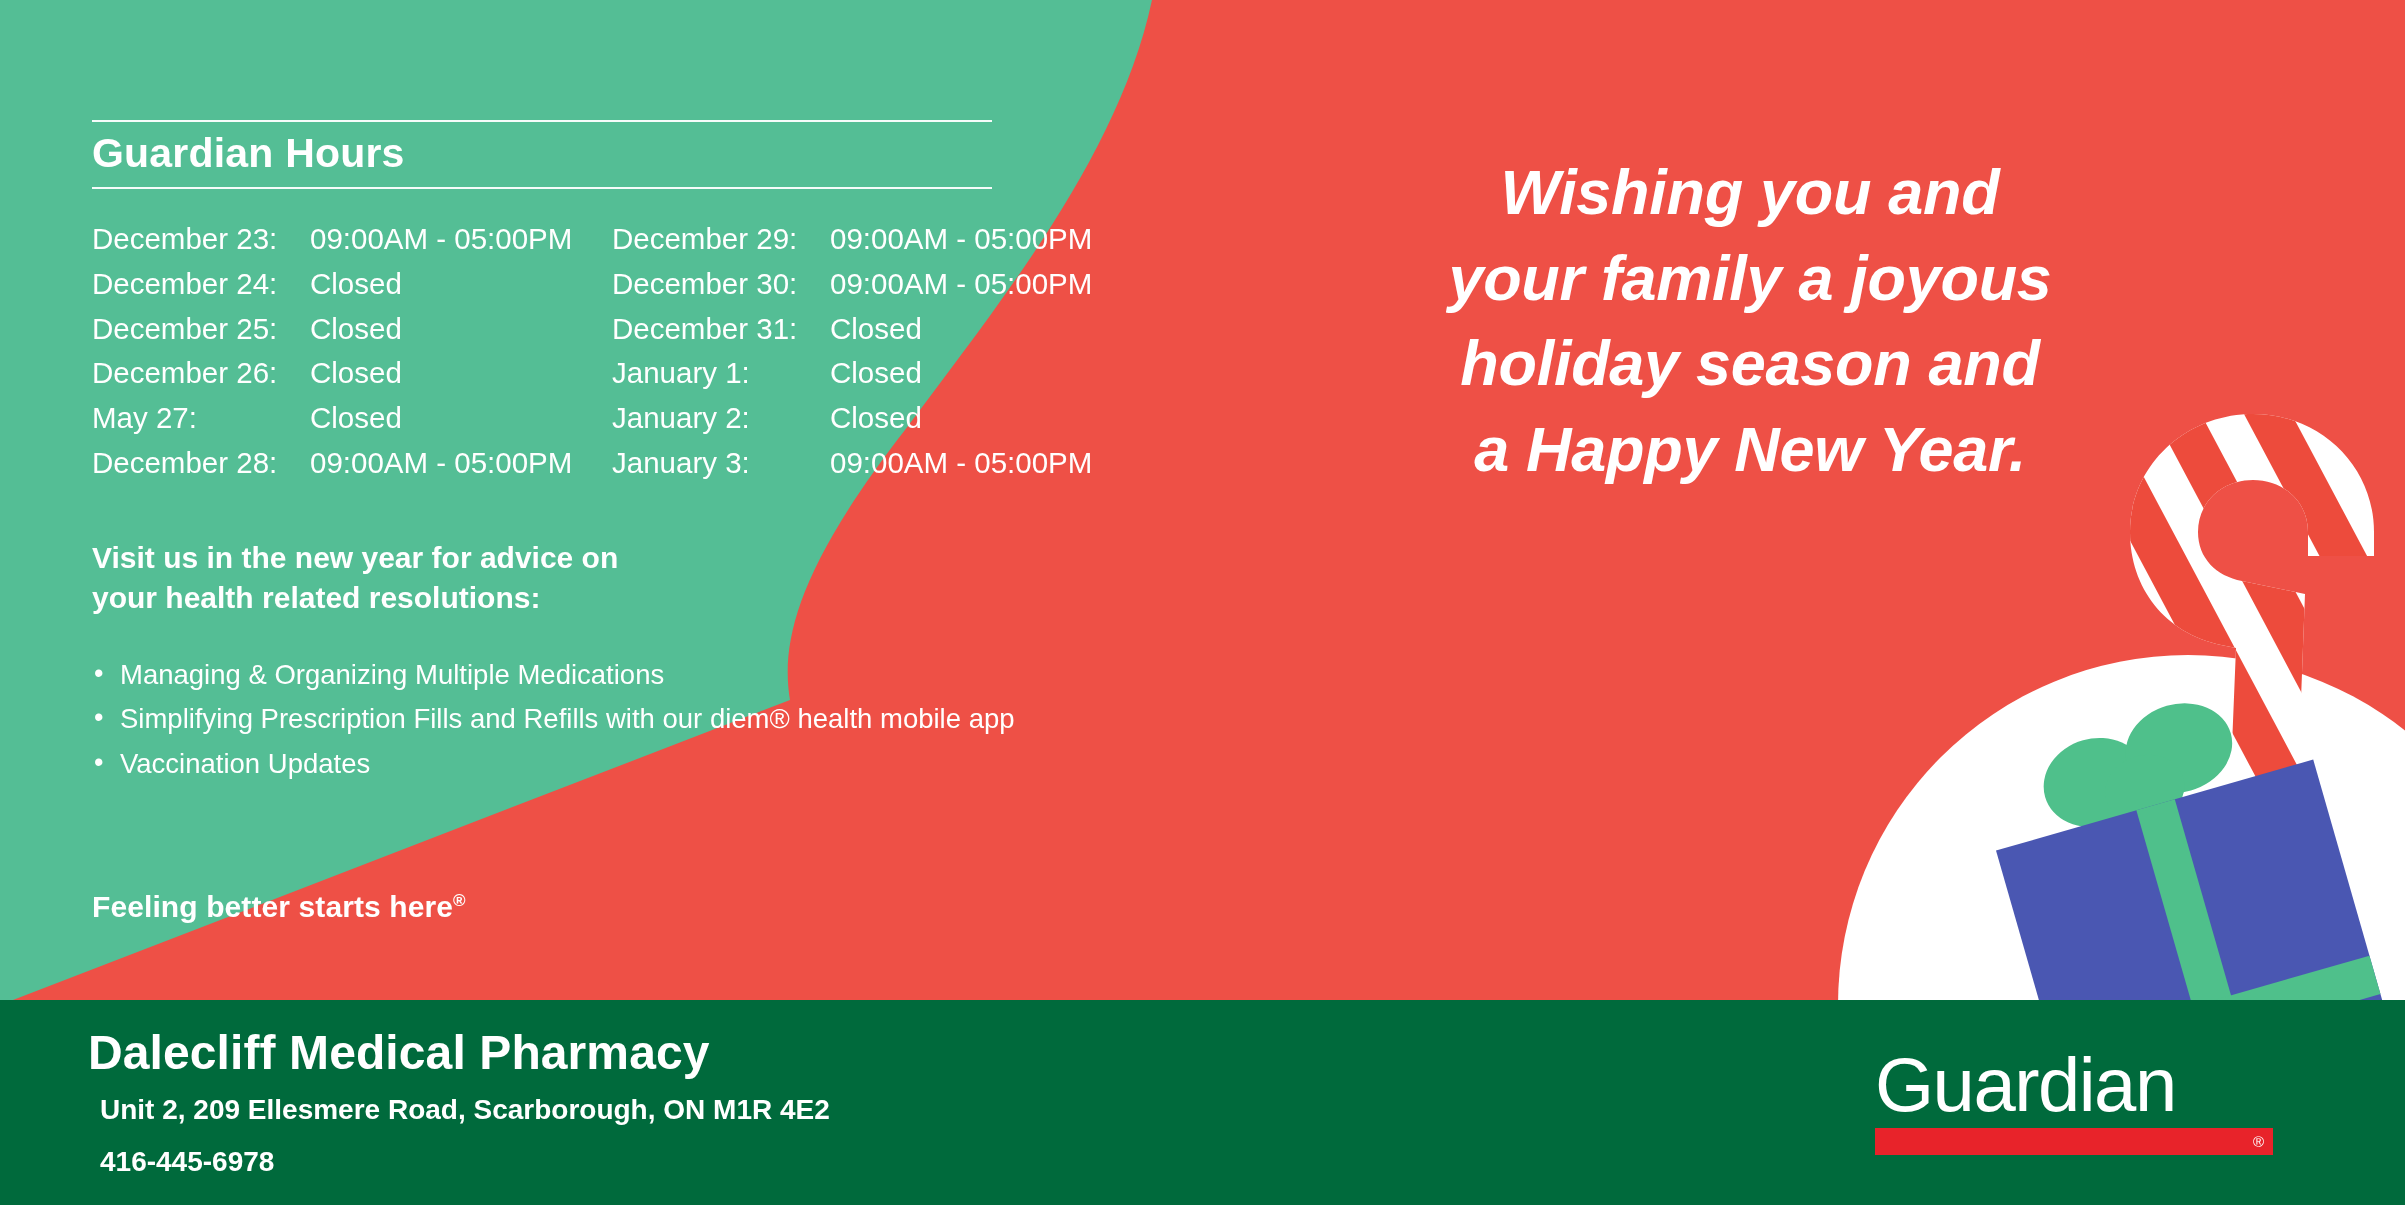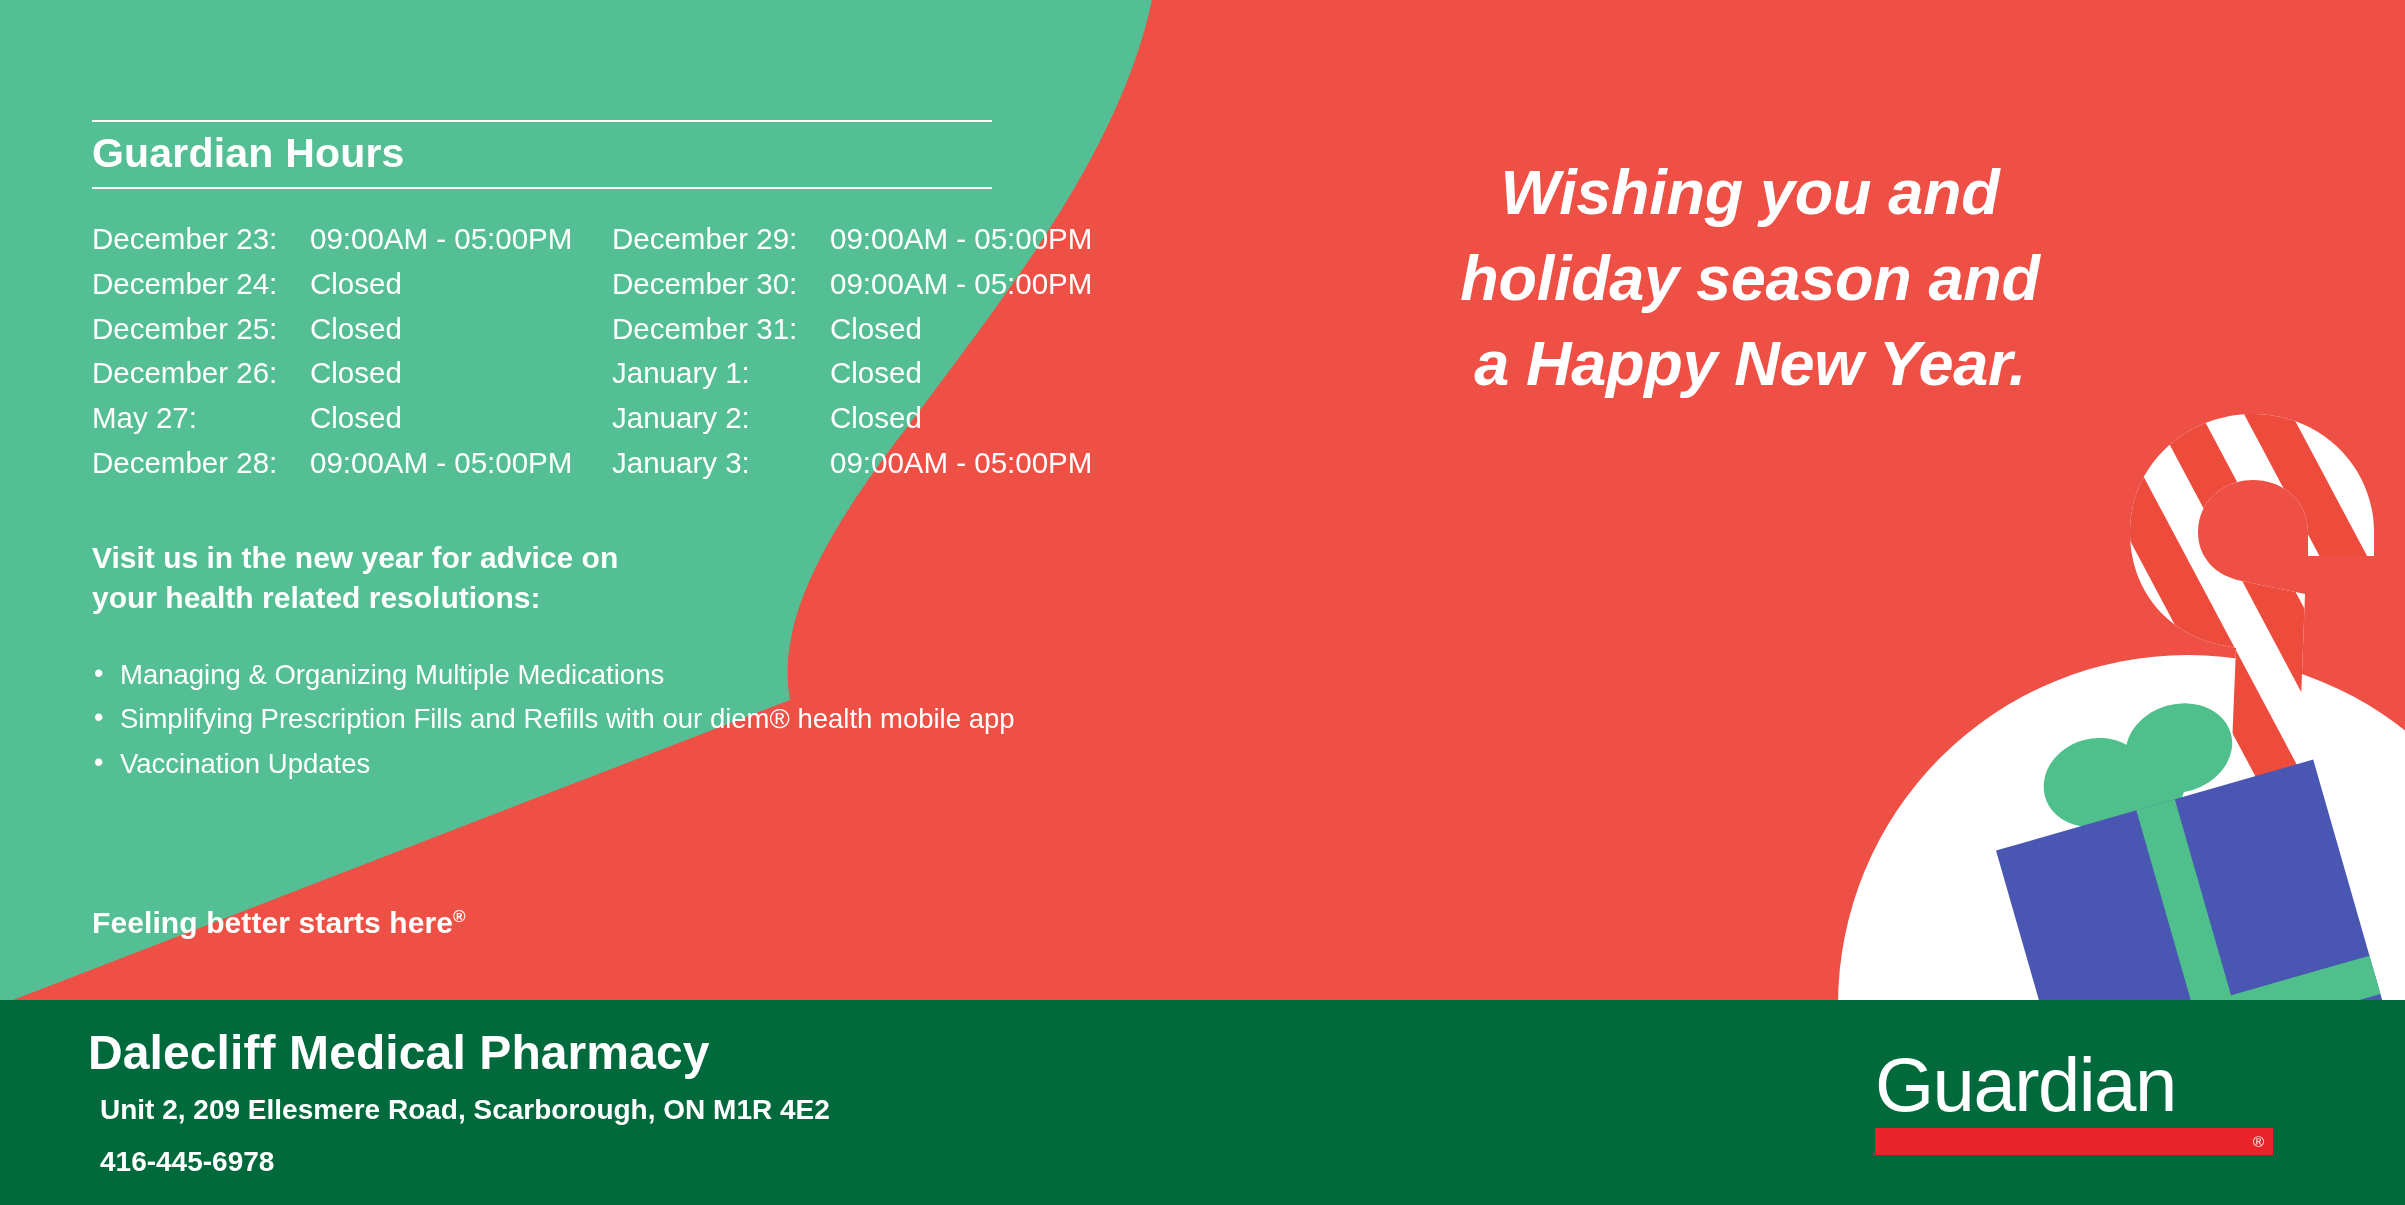--- a/index.html
+++ b/index.html
@@ -81,21 +81,21 @@
   .bullets{margin:34px 0 0 0;padding:0;list-style:none;}
   .bullets li{
     color:#fff;font-size:27.5px;line-height:1.62;white-space:nowrap;
     position:relative;padding-left:28px;
   }
   .bullets li:before{
     content:"•";position:absolute;left:2px;top:-1px;font-size:27px;
   }
   .tagline{
     position:absolute;left:92px;top:890px;color:#fff;
-    font-size:30px;font-weight:bold;letter-spacing:.1px;margin-top:16px;
+    font-size:30px;font-weight:bold;letter-spacing:.1px;
   }
   .tagline .reg{font-size:17px;vertical-align:super;}
 
   
   .headline{
     position:absolute;left:1355px;top:150px;width:790px;
     text-align:center;color:#fff;
     font-size:63px;font-weight:bold;font-style:italic;
     line-height:1.36;letter-spacing:-.3px;
   }
@@ -159,20 +159,21 @@
     <svg width="1300" height="1010" viewBox="0 0 1300 1010" preserveAspectRatio="none">
       <path d="M0,0 L1152,0
                C1120,150 1010,290 905,430
                C800,565 780,640 790,700
                L0,1005 Z" fill="#54BE95"></path>
     </svg>
   </div>
 
   <div class="headline">
     <span class="hl-line">Wishing you and</span>
+    <span class="hl-line">your family a joyous</span>
     <span class="hl-line">holiday season and</span>
     <span class="hl-line">a Happy New Year.</span>
   </div>
 
   <div class="panel">
     <div class="rule"></div>
     <h1 class="hours-title">Guardian Hours</h1>
     <div class="rule"></div>
 
     <div class="hours-grid">

